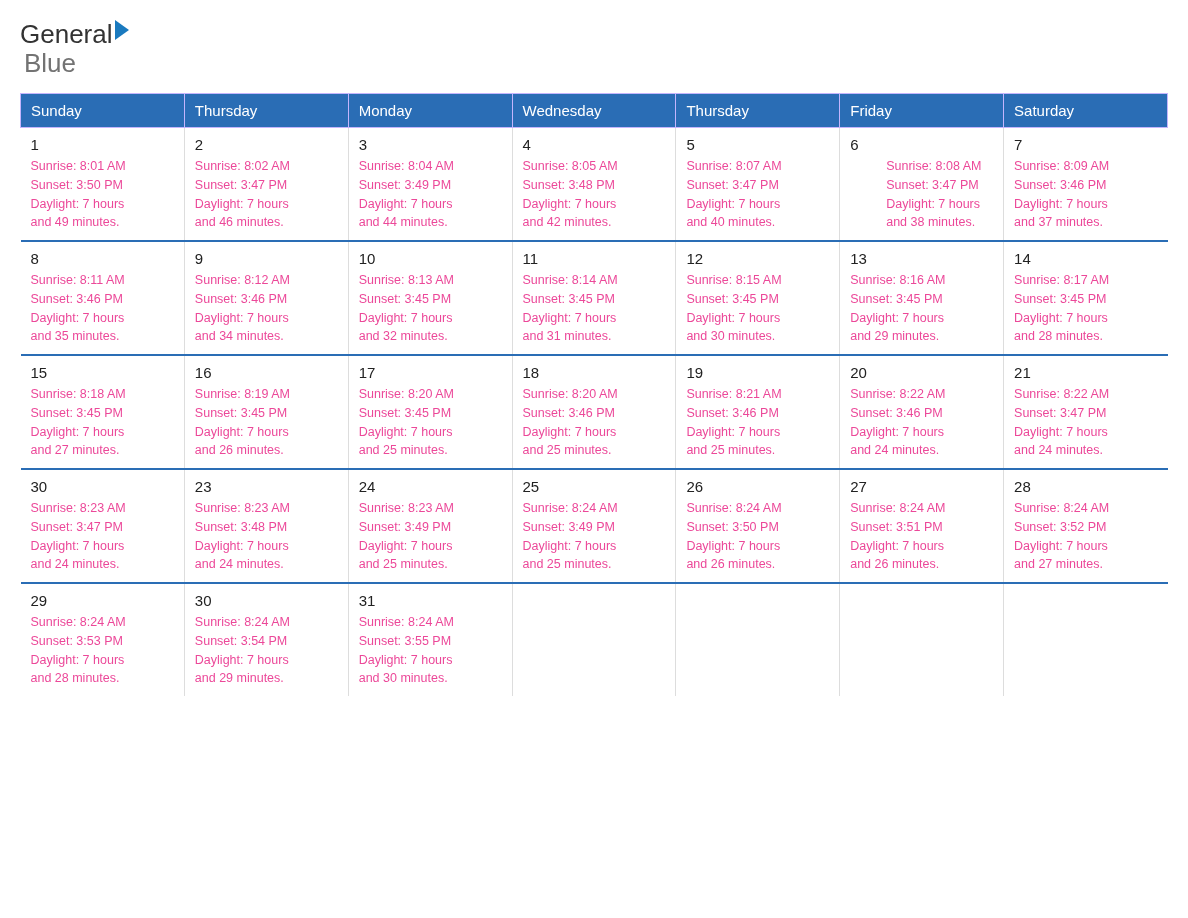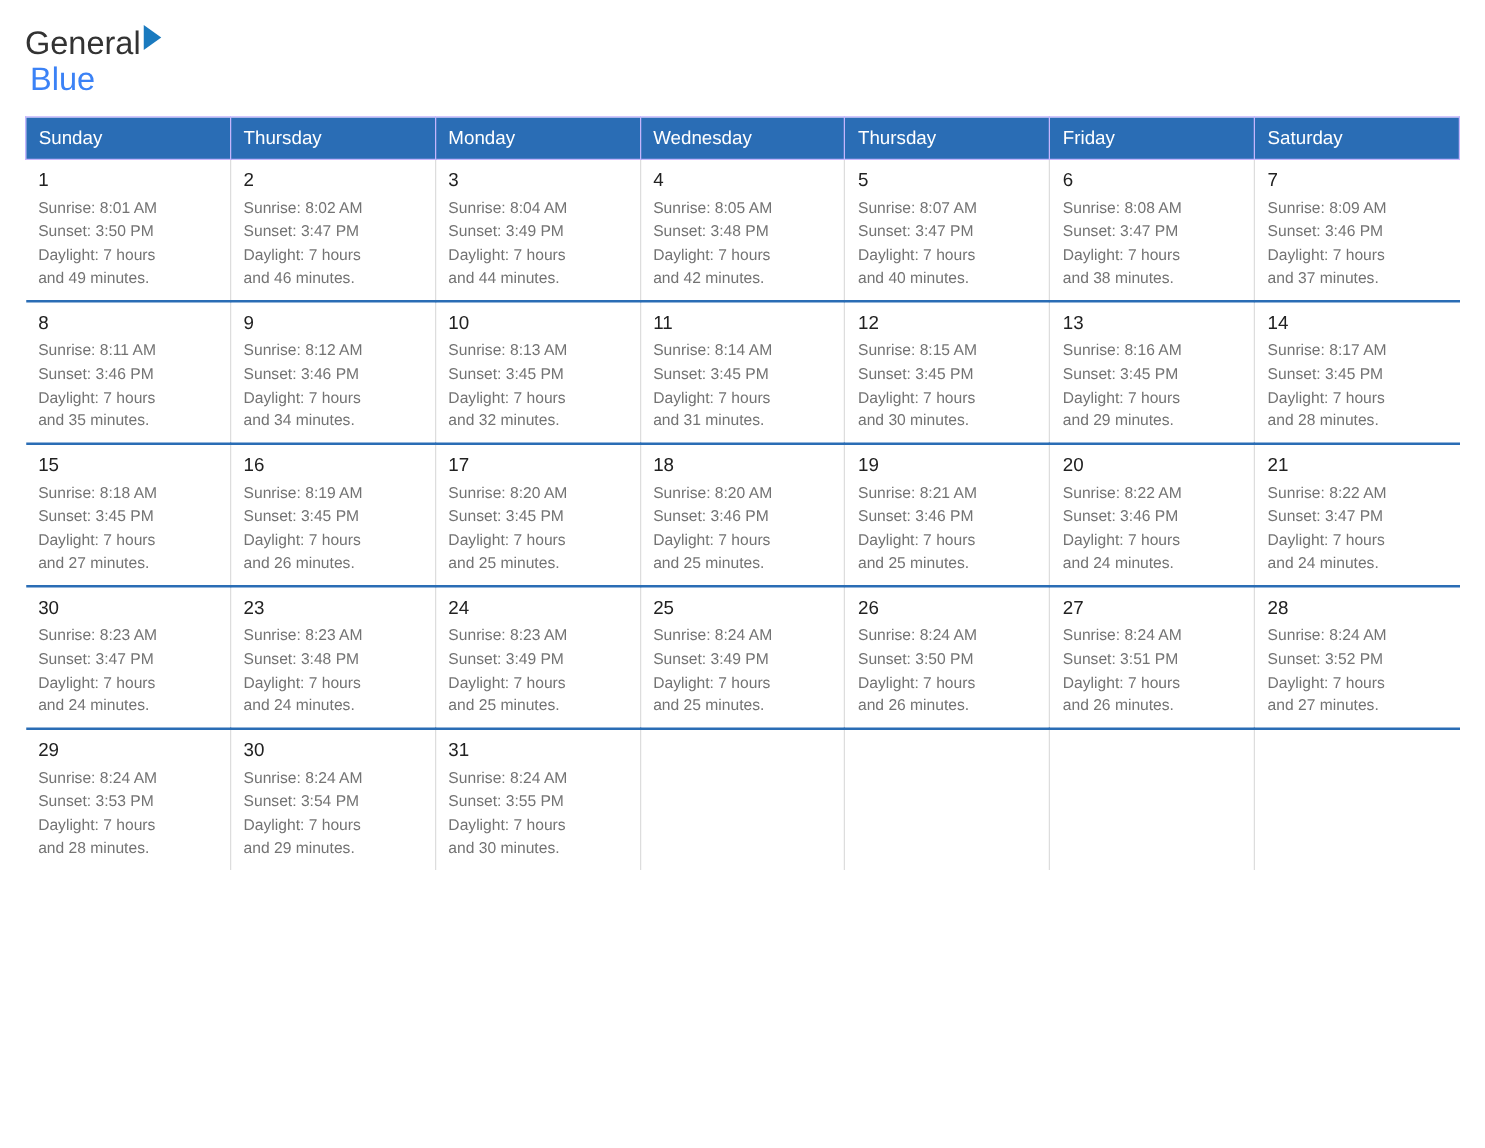--- a/index.html
+++ b/index.html
@@ -20,21 +20,21 @@
       display: flex;
       align-items: center;
     }
     .logo-text {
       font-size: 26px;
       font-weight: normal;
       color: #333;
       line-height: 1.1;
     }
     .logo-blue {
-      color: #3b82f6;
+      color: #737373;
     }
     .logo-arrow {
       width: 0;
       height: 0;
       border-left: 14px solid #1a7abf;
       border-top: 10px solid transparent;
       border-bottom: 10px solid transparent;
       margin-left: 2px;
       margin-top: -8px;
     }
@@ -84,21 +84,21 @@
     }
     .day-number {
       font-size: 15px;
       font-weight: normal;
       display: block;
       margin-bottom: 4px;
     }
     .day-info {
       font-size: 12.5px;
       line-height: 1.5;
-      color: #737373;
+      color: #ec4899;
     }
     tbody tr:last-child {
       border-bottom: none;
     }
   </style>
 </head>
 <body>
 
 <div class="header">
   <div class="logo">
@@ -162,21 +162,21 @@
         </td>
         <td>
           <span class="day-number">5</span>
           <div class="day-info" style="white-space: pre-line;">Sunrise: 8:07 AM
 Sunset: 3:47 PM
 Daylight: 7 hours
 and 40 minutes.</div>
         </td>
         <td>
           <span class="day-number">6</span>
-          <div class="day-info" style="white-space: pre-line;">Sunrise: 8:08 AM
+          <div class="day-info" style="white-space: pre-line; margin-left: 36px;">Sunrise: 8:08 AM
 Sunset: 3:47 PM
 Daylight: 7 hours
 and 38 minutes.</div>
         </td>
         <td>
           <span class="day-number">7</span>
           <div class="day-info" style="white-space: pre-line;">Sunrise: 8:09 AM
 Sunset: 3:46 PM
 Daylight: 7 hours
 and 37 minutes.</div>

